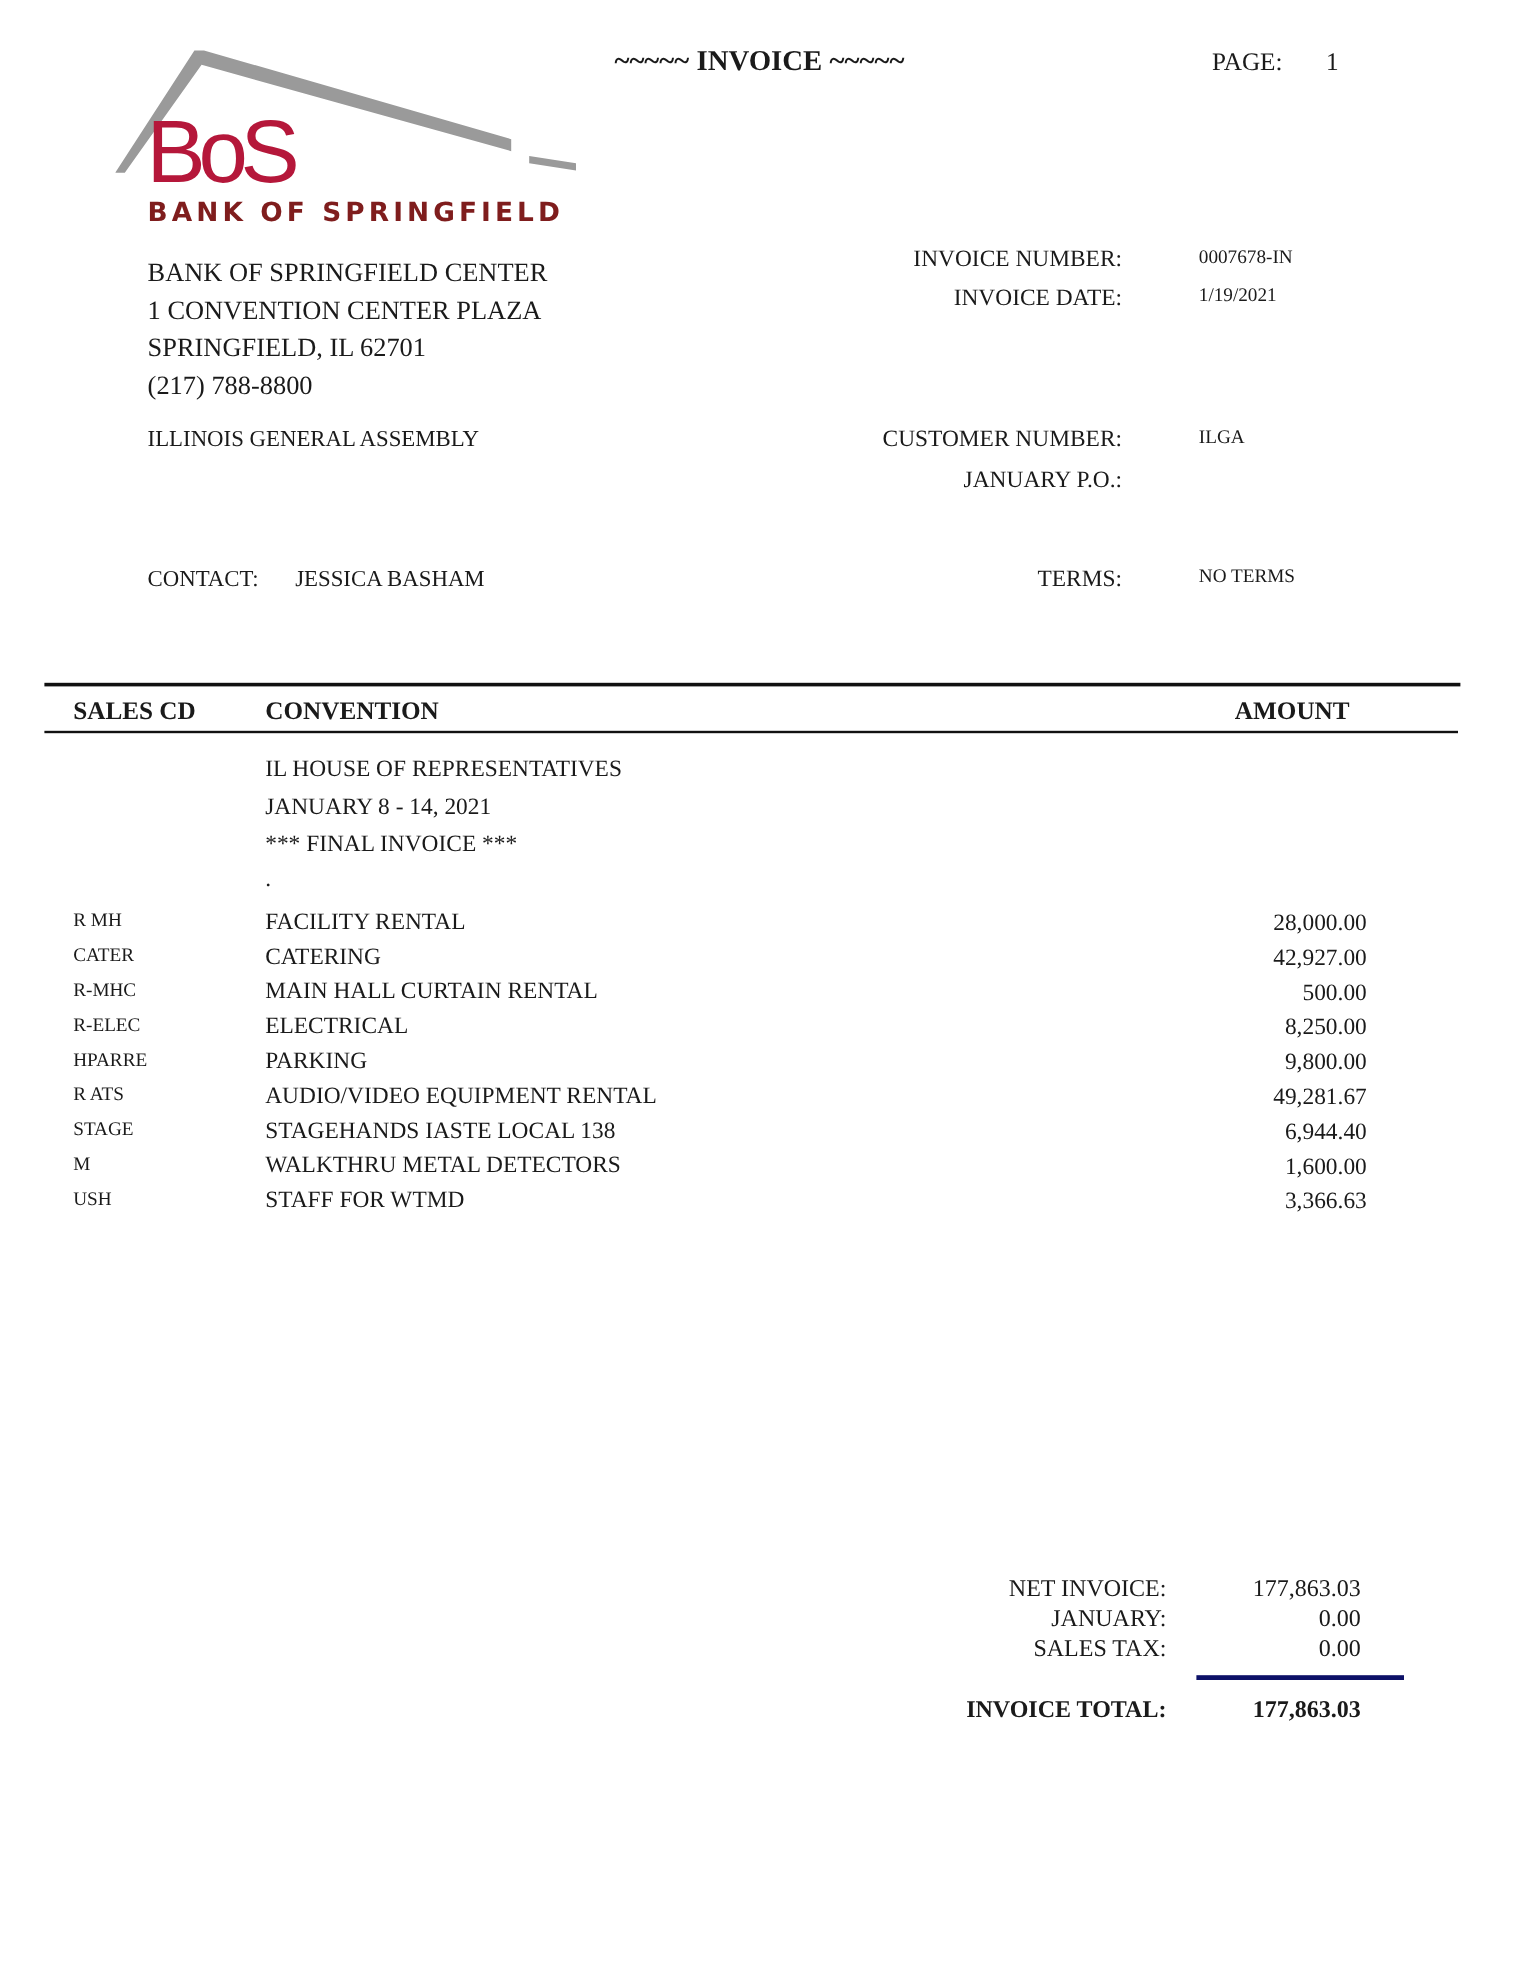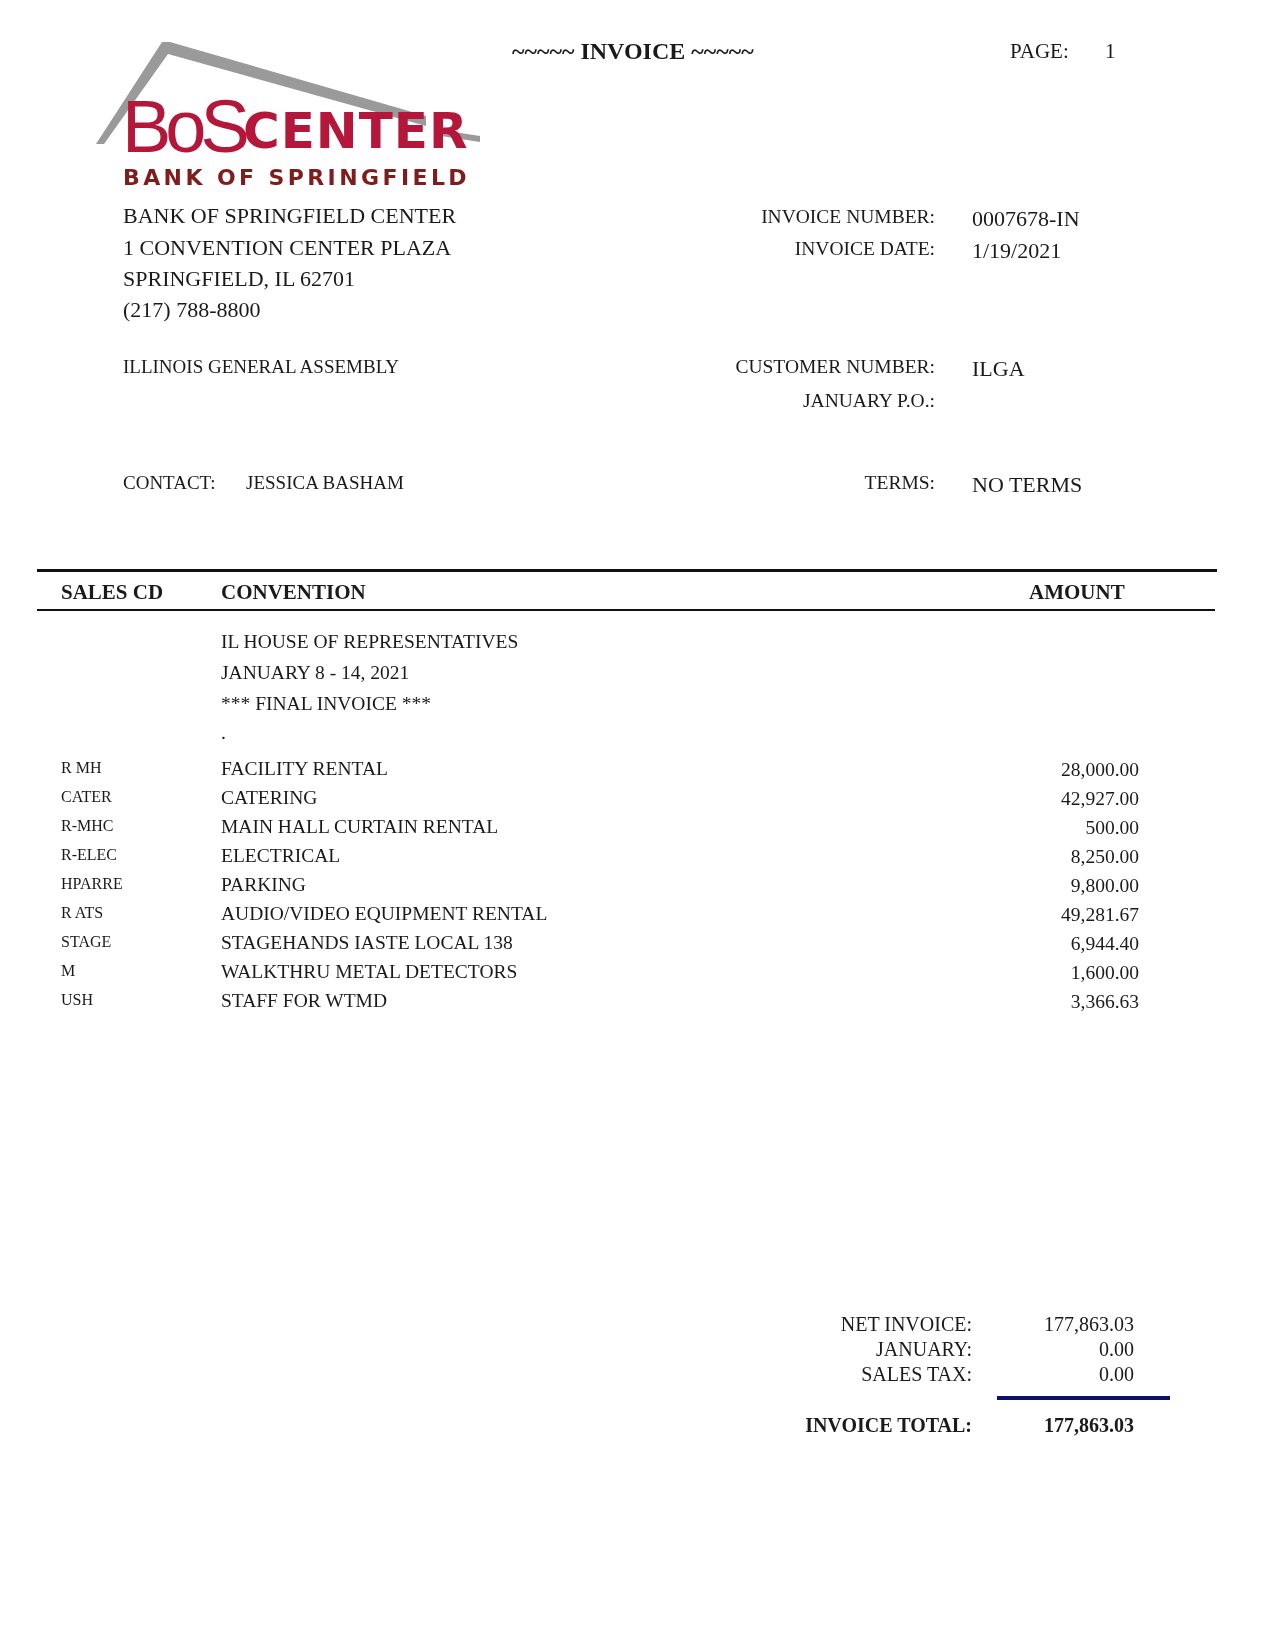--- a/index.html
+++ b/index.html
@@ -15,24 +15,24 @@
   .logo-center { position:absolute; left:147px; top:66px; font-family:"DejaVu Sans", sans-serif;
                  font-weight:bold; font-size:50px; color:#b5173a; letter-spacing:1px; line-height:1; }
   .logo-sub { position:absolute; left:27px; top:127px; font-family:"DejaVu Sans", sans-serif;
               font-weight:bold; font-size:22px; color:#7f1d1d; letter-spacing:3.4px; line-height:1; }
 
   .title { left:512px; top:38px; font-size:24px; font-weight:bold; }
   .title .wave { font-weight:bold; }
   .page-label { left:1010px; top:39px; font-size:21px; }
   .page-val { left:1105px; top:39px; font-size:21px; }
 
-  .addr { left:123px; font-size:22px; }
+  .addr { left:123px; font-size:22px;margin-top:11px; }
 
   .lbl-right { font-size:19.5px; text-align:right; width:320px; }
-  .val-left { font-size:22px; }
+  .val-left { font-size:16px;margin-left:27px; }
 
   .small { font-size:19px; }
 
   .rule-top { position:absolute; left:37px; width:1180px; top:569px; height:2.5px; background:#111; }
   .rule-bot { position:absolute; left:37px; width:1178px; top:609px; height:1.5px; background:#111; }
 
   .th { top:580px; font-size:21px;font-weight:bold; }
 
   .desc-line { left:221px; font-size:19.5px; }
 
@@ -49,21 +49,20 @@
 <body>
 
 <div class="logo">
   <svg width="390" height="155" viewBox="0 0 390 155">
     <polygon points="0,104 66,2 74,2 330,76 330,86 72,14 8,104" fill="#9a9a9a"></polygon>
     <polygon points="345,90 384,96 384,102 345,96" fill="#9a9a9a"></polygon>
   </svg>
   <div class="logo-bos">
     <span>BoS</span>
   </div>
-  <div class="logo-center">CENTER</div>
   <div class="logo-sub">BANK OF SPRINGFIELD</div>
 </div>
 
 <div class="abs title">
   <span class="wave">~~~~~</span>
   <span>INVOICE</span>
   <span class="wave">~~~~~</span>
 </div>
 <div class="abs page-label">PAGE:</div>
 <div class="abs page-val">1</div>

